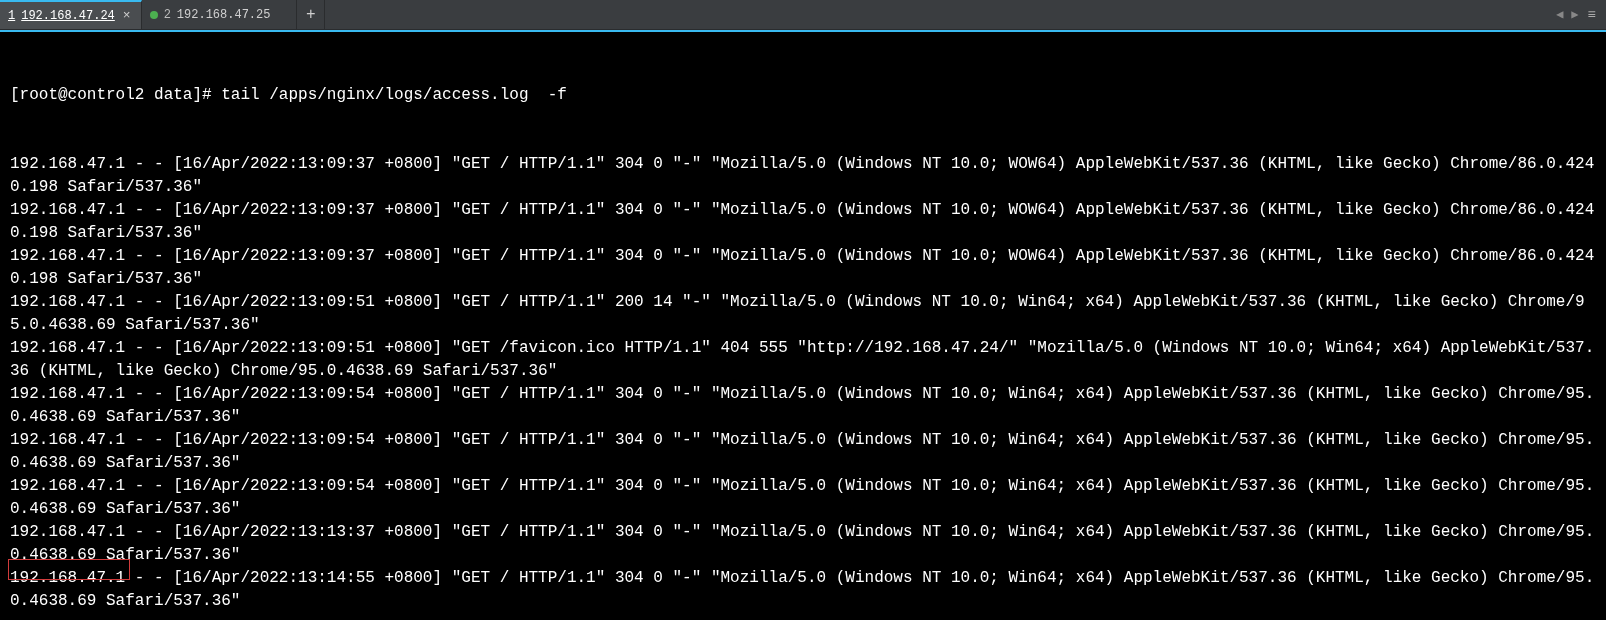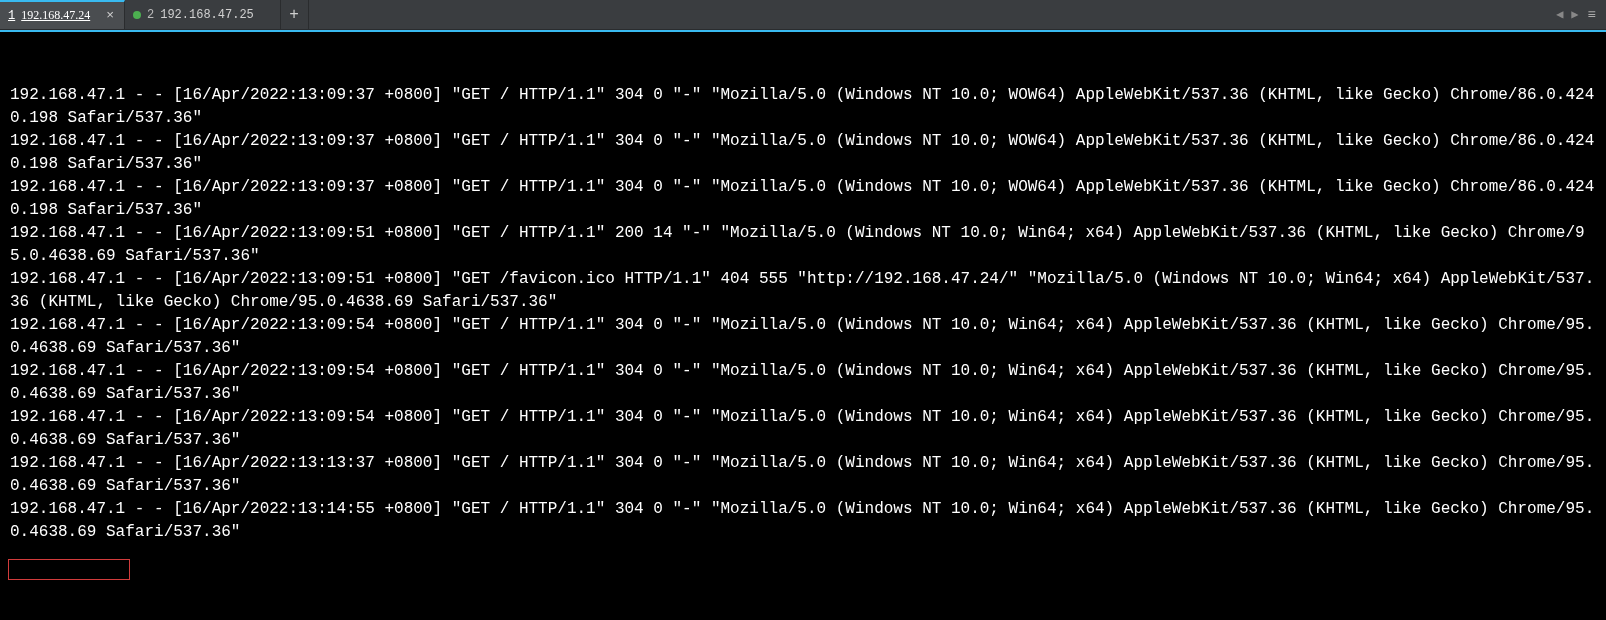--- a/index.html
+++ b/index.html
@@ -29,21 +29,21 @@
     gap: 6px;
     min-width: 125px;
     position: relative;
   }
   .tab.active {
     background: #4a4d50;
     color: #ffffff;
     border-top: 2px solid #39baf0;
   }
   .tab.active .tab-num { color: #ffffff; text-decoration: underline; }
-  .tab.active .tab-label { text-decoration: underline; font-family: Liberation Serif, serif; }
+  .tab.active .tab-label { text-decoration: underline; }
   .tab.inactive { background: #3a3d40; }
   .tab-dot {
     width: 8px; height: 8px; border-radius: 50%;
     background: #4caf50; flex: 0 0 auto;
   }
   .tab-num { color: #bbb; }
   .tab-label { flex: 1; white-space: nowrap; }
   .tab-close {
     color: #cfcfcf; font-size: 13px; line-height: 1;
     cursor: pointer; padding: 0 2px;
@@ -124,20 +124,21 @@
 
   <div class="tab-right-controls">
     <span class="arrow-btn">◀</span>
     <span class="arrow-btn">▶</span>
     <span class="menu-btn">≡</span>
   </div>
 </div>
 
 <div class="terminal-wrap">
   <div class="terminal">
+    <div>[root@control2 data]# tail /apps/nginx/logs/access.log  -f</div>
     <div id="log-block"><div>192.168.47.1 - - [16/Apr/2022:13:09:37 +0800] "GET / HTTP/1.1" 304 0 "-" "Mozilla/5.0 (Windows NT 10.0; WOW64) AppleWebKit/537.36 (KHTML, like Gecko) Chrome/86.0.4240.198 Safari/537.36"</div><div>192.168.47.1 - - [16/Apr/2022:13:09:37 +0800] "GET / HTTP/1.1" 304 0 "-" "Mozilla/5.0 (Windows NT 10.0; WOW64) AppleWebKit/537.36 (KHTML, like Gecko) Chrome/86.0.4240.198 Safari/537.36"</div><div>192.168.47.1 - - [16/Apr/2022:13:09:37 +0800] "GET / HTTP/1.1" 304 0 "-" "Mozilla/5.0 (Windows NT 10.0; WOW64) AppleWebKit/537.36 (KHTML, like Gecko) Chrome/86.0.4240.198 Safari/537.36"</div><div>192.168.47.1 - - [16/Apr/2022:13:09:51 +0800] "GET / HTTP/1.1" 200 14 "-" "Mozilla/5.0 (Windows NT 10.0; Win64; x64) AppleWebKit/537.36 (KHTML, like Gecko) Chrome/95.0.4638.69 Safari/537.36"</div><div>192.168.47.1 - - [16/Apr/2022:13:09:51 +0800] "GET /favicon.ico HTTP/1.1" 404 555 "http://192.168.47.24/" "Mozilla/5.0 (Windows NT 10.0; Win64; x64) AppleWebKit/537.36 (KHTML, like Gecko) Chrome/95.0.4638.69 Safari/537.36"</div><div>192.168.47.1 - - [16/Apr/2022:13:09:54 +0800] "GET / HTTP/1.1" 304 0 "-" "Mozilla/5.0 (Windows NT 10.0; Win64; x64) AppleWebKit/537.36 (KHTML, like Gecko) Chrome/95.0.4638.69 Safari/537.36"</div><div>192.168.47.1 - - [16/Apr/2022:13:09:54 +0800] "GET / HTTP/1.1" 304 0 "-" "Mozilla/5.0 (Windows NT 10.0; Win64; x64) AppleWebKit/537.36 (KHTML, like Gecko) Chrome/95.0.4638.69 Safari/537.36"</div><div>192.168.47.1 - - [16/Apr/2022:13:09:54 +0800] "GET / HTTP/1.1" 304 0 "-" "Mozilla/5.0 (Windows NT 10.0; Win64; x64) AppleWebKit/537.36 (KHTML, like Gecko) Chrome/95.0.4638.69 Safari/537.36"</div><div>192.168.47.1 - - [16/Apr/2022:13:13:37 +0800] "GET / HTTP/1.1" 304 0 "-" "Mozilla/5.0 (Windows NT 10.0; Win64; x64) AppleWebKit/537.36 (KHTML, like Gecko) Chrome/95.0.4638.69 Safari/537.36"</div><div>192.168.47.1 - - [16/Apr/2022:13:14:55 +0800] "GET / HTTP/1.1" 304 0 "-" "Mozilla/5.0 (Windows NT 10.0; Win64; x64) AppleWebKit/537.36 (KHTML, like Gecko) Chrome/95.0.4638.69 Safari/537.36"</div></div>
     
     
     
     
   </div>
   <div class="annot-box-ip"></div>
 </div>
 
 </body></html>

